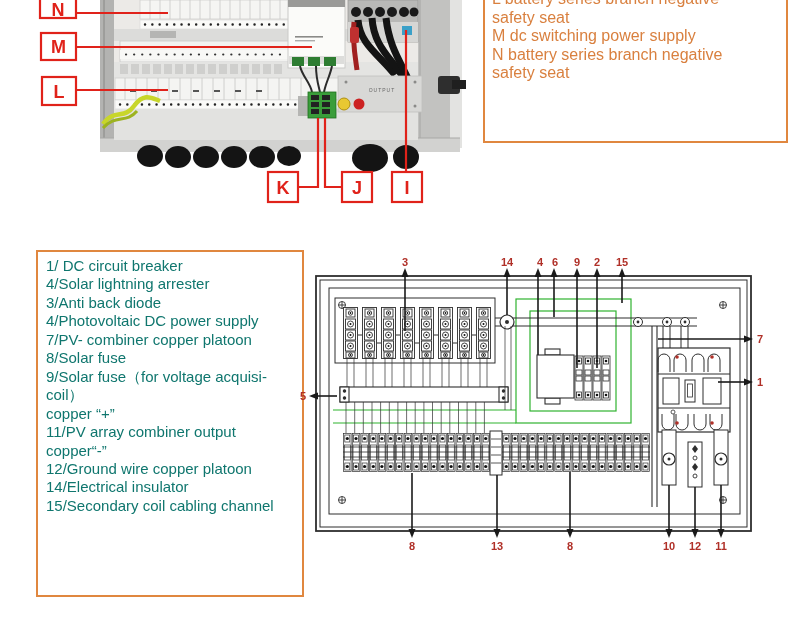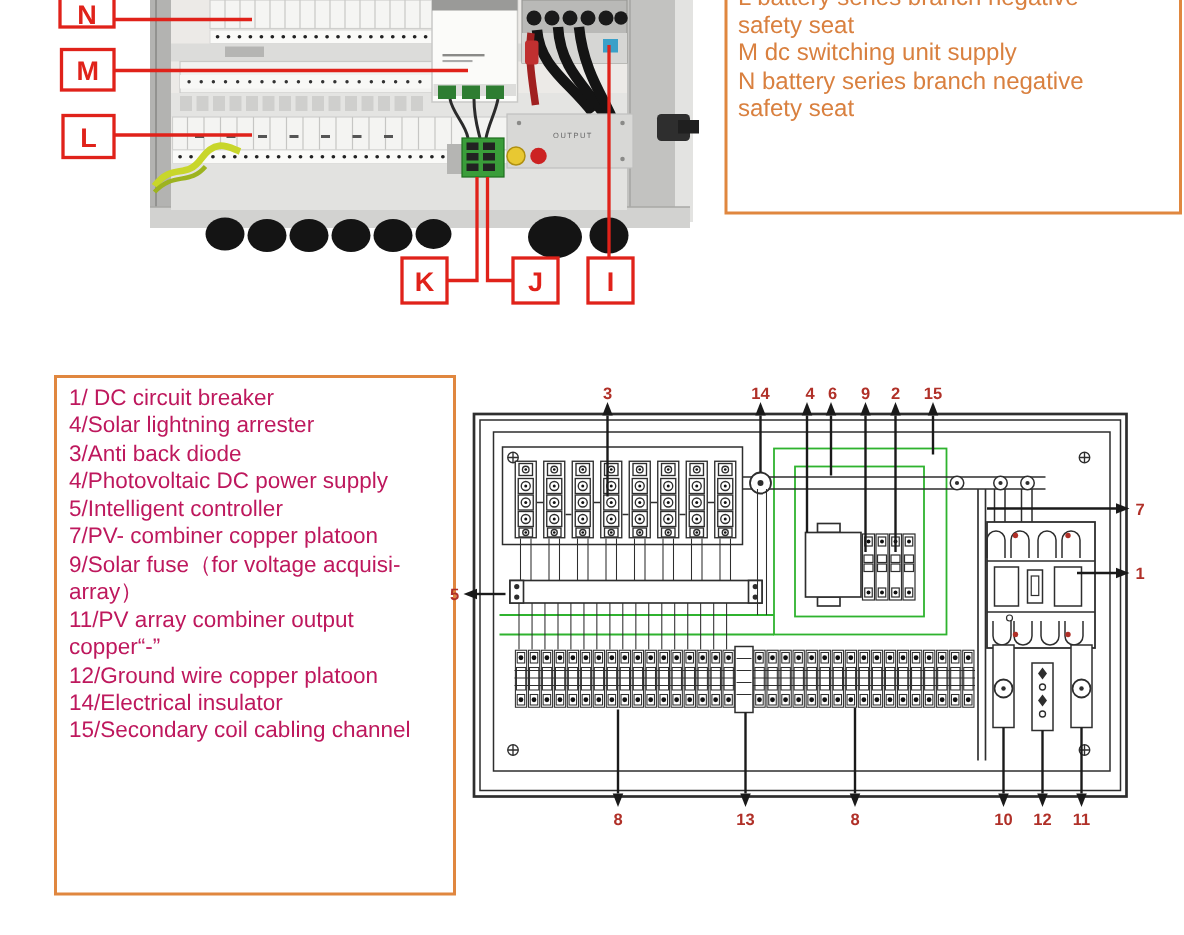--- a/index.html
+++ b/index.html
@@ -11,21 +11,21 @@
   
   #legend-box{
     left:483px;top:-30px;width:288px;height:151px;
     border:2px solid #e0873f;color:#d9803f;
     font-size:16px;line-height:18.6px;
     padding:18px 6px 0 7px;box-sizing:content-box;
   }
   
   #parts-box{
     left:36px;top:250px;width:256px;height:338px;
-    border:2px solid #e0873f;color:#be185d;
+    border:2px solid #e0873f;color:#0f766e;
     font-size:15px;line-height:18.45px;
     padding:5px 0 0 8px;
   }
   svg text.callnum{font-family:"Liberation Sans",sans-serif;font-size:11px;font-weight:700;fill:#b03028;}
   svg text.redletter{font-family:"Liberation Sans",sans-serif;font-size:18px;font-weight:700;fill:#e0221a;}
   svg text.tinylabel{font-family:"Liberation Sans",sans-serif;font-size:5px;letter-spacing:1px;fill:#666;}
 </style>
 </head>
 <body>
 
@@ -162,34 +162,35 @@
   <text x="58.5" y="53" text-anchor="middle" class="redletter">M</text>
   <text x="59" y="98" text-anchor="middle" class="redletter">L</text>
   <text x="283" y="194" text-anchor="middle" class="redletter">K</text>
   <text x="357" y="194" text-anchor="middle" class="redletter">J</text>
   <text x="407" y="194" text-anchor="middle" class="redletter">I</text>
 </svg>
 
 <div id="legend-box" class="abs">
   <div>L battery series branch negative</div>
   <div>safety seat</div>
-  <div>M dc switching unit supply</div>
+  <div>M dc switching power supply</div>
   <div>N battery series branch negative</div>
   <div>safety seat</div>
 </div>
 
 <div id="parts-box" class="abs">
   <div>1/ DC circuit breaker</div>
   <div>4/Solar lightning arrester</div>
   <div>3/Anti back diode</div>
   <div>4/Photovoltaic DC power supply</div>
-  <div>5/Intelligent controller</div>
   <div>7/PV- combiner copper platoon</div>
+  <div>8/Solar fuse</div>
   <div>9/Solar fuse（for voltage acquisi-</div>
-  <div>array）</div>
+  <div>coil）</div>
+  <div>copper “+”</div>
   <div>11/PV array combiner output</div>
   <div>copper“-”</div>
   <div>12/Ground wire copper platoon</div>
   <div>14/Electrical insulator</div>
   <div>15/Secondary coil cabling channel</div>
 </div>
 
 <svg class="abs" style="left:296px;top:256px" width="478" height="302" viewBox="0 0 478 302">
   <defs>
     <symbol id="diode" overflow="visible">

